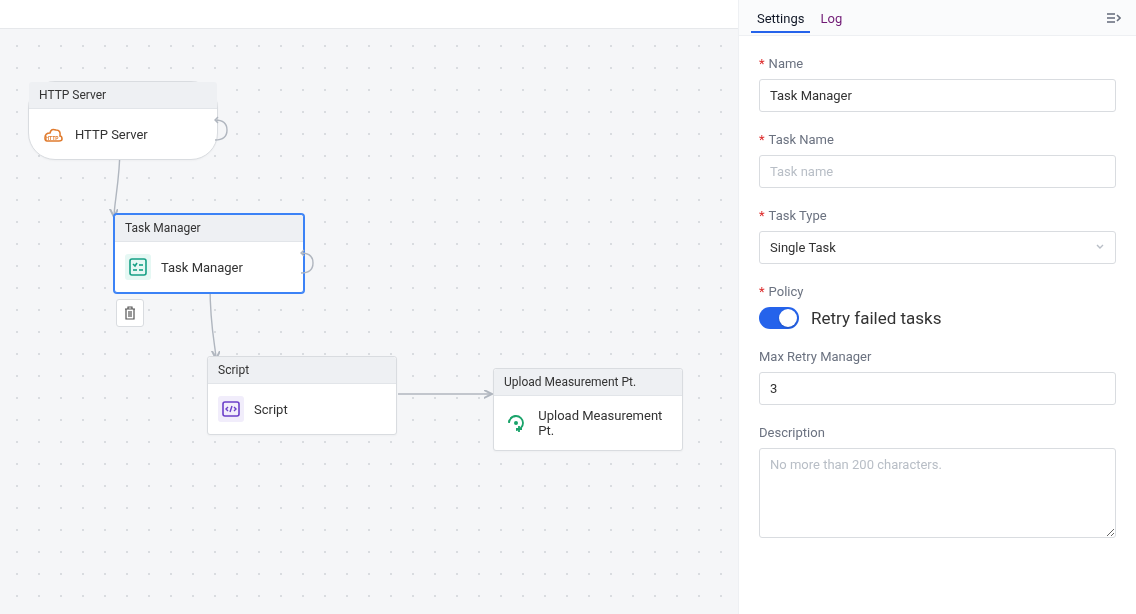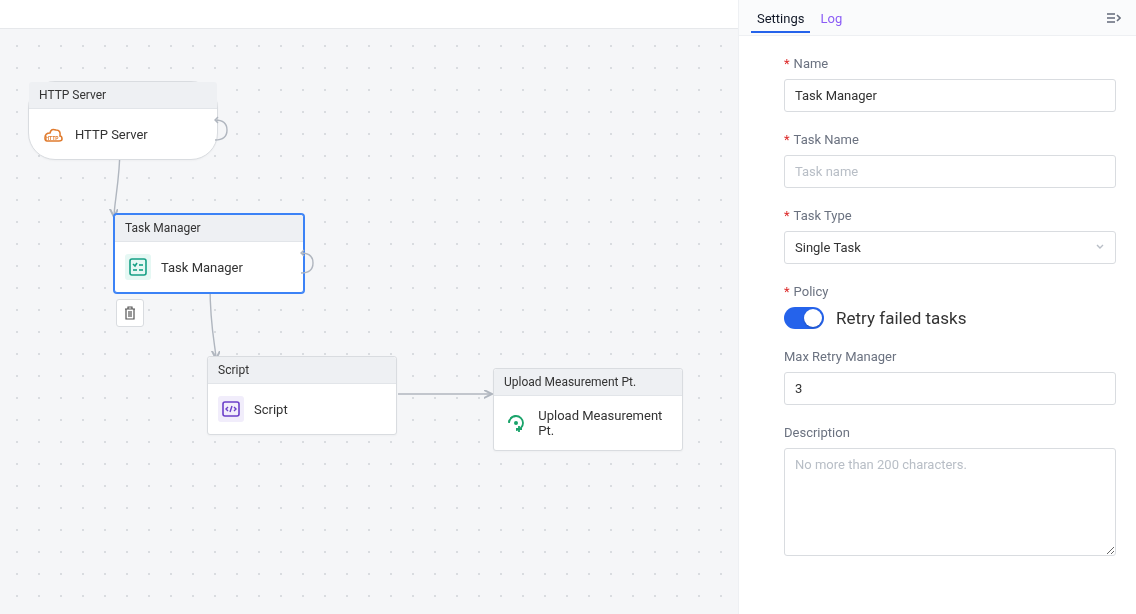--- a/index.html
+++ b/index.html
@@ -97,21 +97,21 @@
     align-items: center;
     height: 36px;
     background: #fafbfc;
     border-bottom: 1px solid #eef0f3;
     padding: 0 12px;
     gap: 4px;
   }
   .tab {
     padding: 8px 6px 6px;
     font-size: 13px;
-    color: #8b5cf6;
+    color: #701a75;
     cursor: pointer;
     position: relative;
   }
   .tab.active { color: #111827; }
   .tab.active::after {
     content: "";
     position: absolute;
     left: 0; right: 0; bottom: -1px;
     height: 2px;
     background: #2563eb;
@@ -120,21 +120,21 @@
   .panel-icon-btn {
     width: 22px; height: 22px;
     display: flex; align-items: center; justify-content: center;
     cursor: pointer;
     color: #6b7280;
   }
   .panel-body {
     padding: 20px 20px 10px 20px;
     overflow-y: auto;
   }
-  .field { margin-bottom: 20px; margin-left: 25px; }
+  .field { margin-bottom: 20px; }
   .field-label {
     font-size: 13px;
     color: #6b7280;
     margin-bottom: 8px;
     display: flex;
     align-items: center;
     gap: 4px;
   }
   .field-label.req::before {
     content: "*";
@@ -169,21 +169,21 @@
   }
   .toggle-knob {
     position: absolute;
     width: 18px; height: 18px;
     background: #fff;
     border-radius: 50%;
     top: 2px; right: 2px;
     box-shadow: 0 1px 2px rgba(0,0,0,0.2);
   }
   .toggle-label { font-size: 17px; color: #333; }
-  .textarea-input { resize: both; height: 108px; }
+  .textarea-input { resize: both; height: 90px; }
 </style>
 </head>
 <body>
 
 <div class="canvas">
 
   <svg class="connector" style="left:0;top:0;width:740px;height:500px">
     <defs>
       <marker id="arrow" markerWidth="8" markerHeight="8" refX="6" refY="3" orient="auto">
         <path d="M0,0 L6,3 L0,6" fill="none" stroke="#b0b6bf" stroke-width="1.4"></path>

